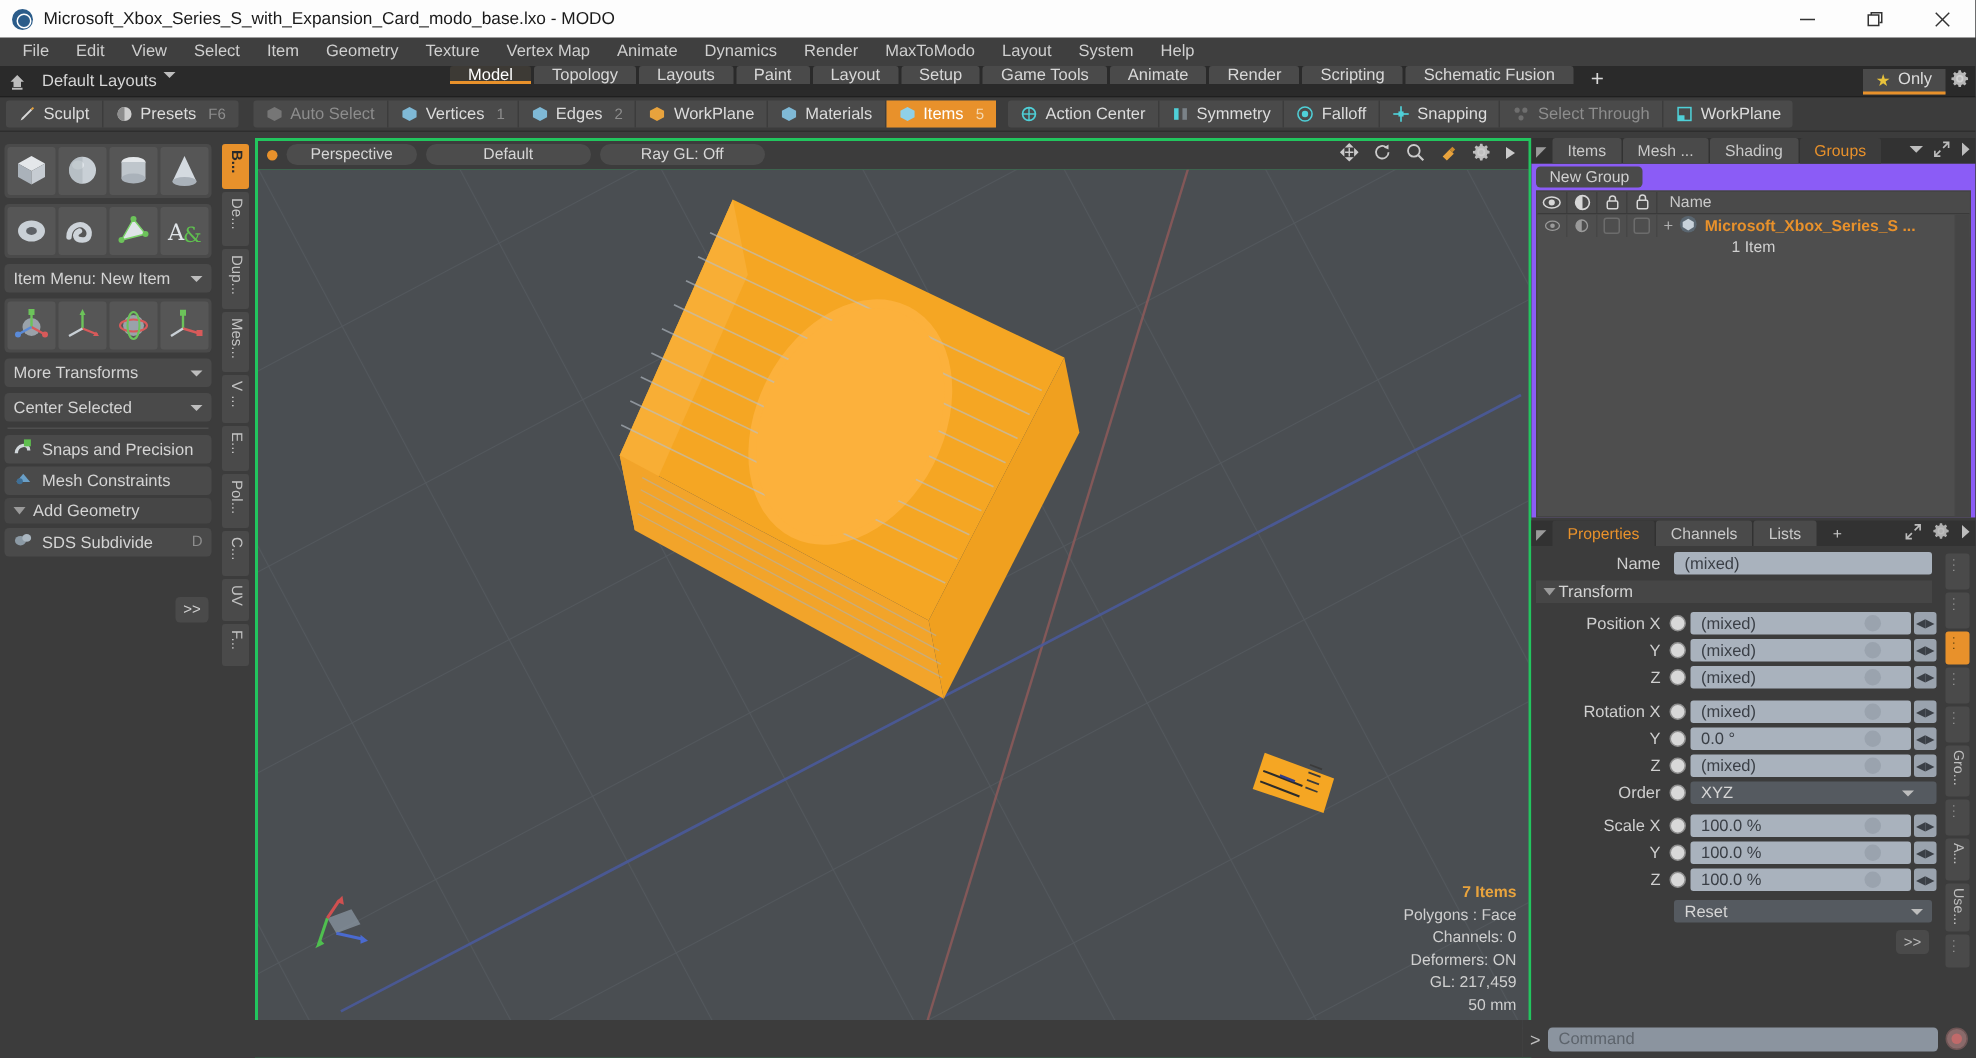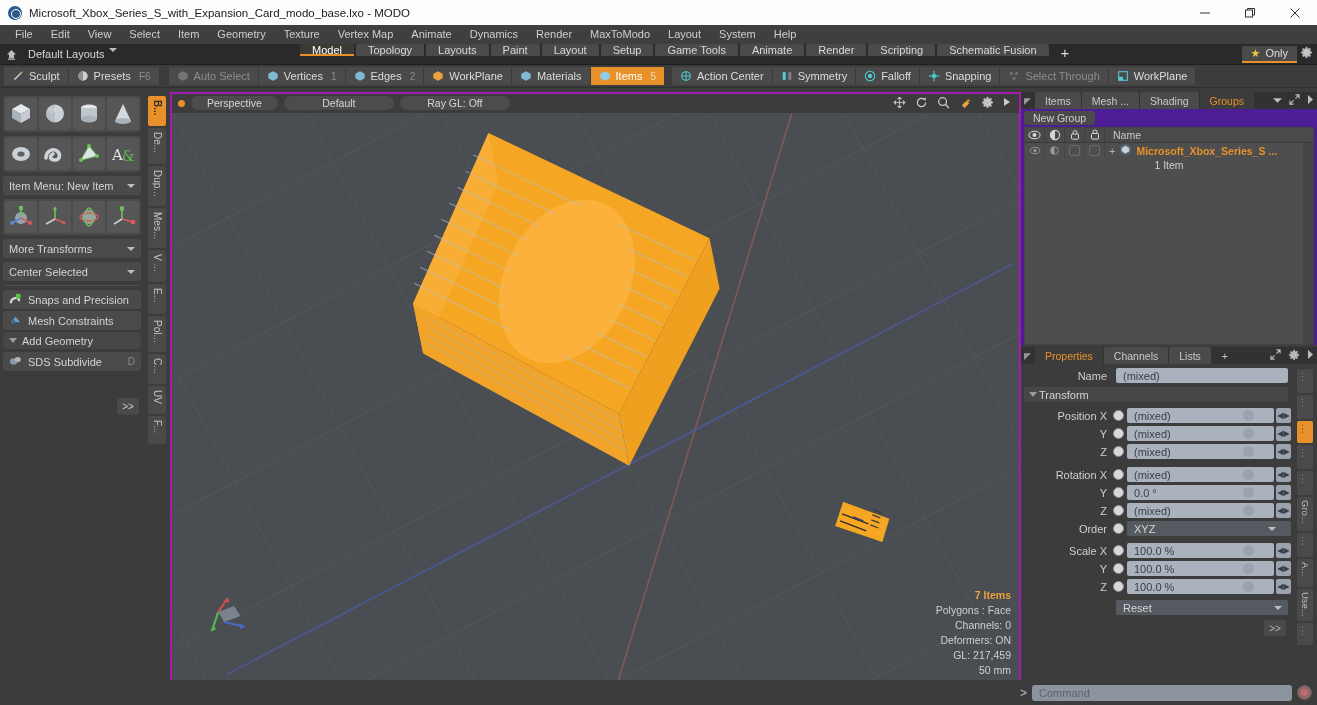--- a/index.html
+++ b/index.html
@@ -110,21 +110,21 @@
   .vtabs { width: 26px; background:#3c3c3c; padding-top:4px; display:flex; flex-direction:column; gap:2px; align-items:center;}
   .vtab {
     width: 18px; background:#4a4a4a; border-radius:2px; color:#c2c2c2;
     font-size:10px; writing-mode: vertical-rl; text-orientation: mixed;
     display:flex; align-items:center; justify-content:flex-start; padding: 4px 0;
     overflow:hidden; letter-spacing:0px;
   }
   .vtab.active { background:#e8912b; color:#2a2a2a; font-weight:bold; }
 
   
-  .viewwrap { flex: 1 1 auto; background:#a21caf; padding: 2px 2px 0 2px; display:flex; flex-direction:column;}
+  .viewwrap { flex: 1 1 auto; background:#22c55e; padding: 2px 2px 0 2px; display:flex; flex-direction:column;}
   .vp-head { height: 19px; background:#3c3c3c; display:flex; align-items:center; gap:6px; padding-left:6px; position:relative;}
   .vp-dot { width:7px;height:7px;border-radius:50%;background:#e8912b;}
   .vp-pill {
     background:#4c4c4c; border-radius:9px; height:14px; padding: 0 16px; font-size:10.5px; color:#d6d6d6;
     display:flex;align-items:center;justify-content:center; min-width: 76px;
   }
   .vp-pill.wide { min-width: 110px; }
   .vp-tools { position:absolute; right:8px; display:flex; align-items:center; gap:9px; color:#cbcbcb; }
   .viewport { flex:1 1 auto; position:relative; overflow:hidden; background:#4a4e52; }
   .vp-stats {
@@ -134,21 +134,21 @@
   .vp-footer { height: 19px; background:#4f4f4f; display:flex; align-items:center; justify-content:center; font-size:10.5px; color:#bbb; }
 
   
   .rightpanel { width: 296px; background:#3c3c3c; display:flex; flex-direction:column; }
   .panel-tabrow { height: 17px; background:#323232; display:flex; align-items:stretch; gap:1px; position:relative; }
   .pt-arrow { width: 13px; display:flex;align-items:center;justify-content:center; color:#9a9a9a; font-size:9px;}
   .ptab { padding: 0 10px; background:#4a4a4a; font-size:10.5px; color:#c9c9c9; display:flex;align-items:center;border-radius:2px 2px 0 0;}
   .ptab.active { background:#3c3c3c; color:#e8912b; }
   .pt-right { position:absolute; right:3px; top:0; height:17px; display:flex;align-items:center;gap:7px;color:#bdbdbd;font-size:10px;}
 
-  .groups-body { background:#4c1d95; flex: 0 0 auto; }
+  .groups-body { background:#8b5cf6; flex: 0 0 auto; }
   .newgroup-row { height:17px; display:flex; align-items:center; padding:2px 3px; }
   .newgroup-btn { background:#4a4a4a; border-radius:3px; height:14px; padding:0 9px; font-size:10.5px; color:#d0d0d0; display:flex;align-items:center;}
   .tree { margin: 1px 3px 0 3px; background:#4e4e4e; height: 218px; position:relative; border:1px solid #444;}
   .tree-head { height:15px; background:#4a4a4a; display:flex; align-items:stretch; border-bottom:1px solid #3a3a3a;}
   .th-col { width:20px; display:flex;align-items:center;justify-content:center; border-right:1px solid #3f3f3f; color:#cfcfcf;}
   .th-name { flex:1; display:flex;align-items:center; padding-left:8px; font-size:10.5px; color:#c9c9c9;}
   .tree-row { height:15px; display:flex; align-items:stretch; background:#4e4e4e;}
   .tr-col { width:20px; display:flex;align-items:center;justify-content:center; border-right:1px solid #464646; }
   .tr-name { flex:1; display:flex;align-items:center; gap:4px; padding-left:4px; font-size:10.5px; color:#e8912b; font-weight:bold;}
   .tree-sub { font-size:10.5px; color:#d0d0d0; text-align:center; padding-top:1px;}

